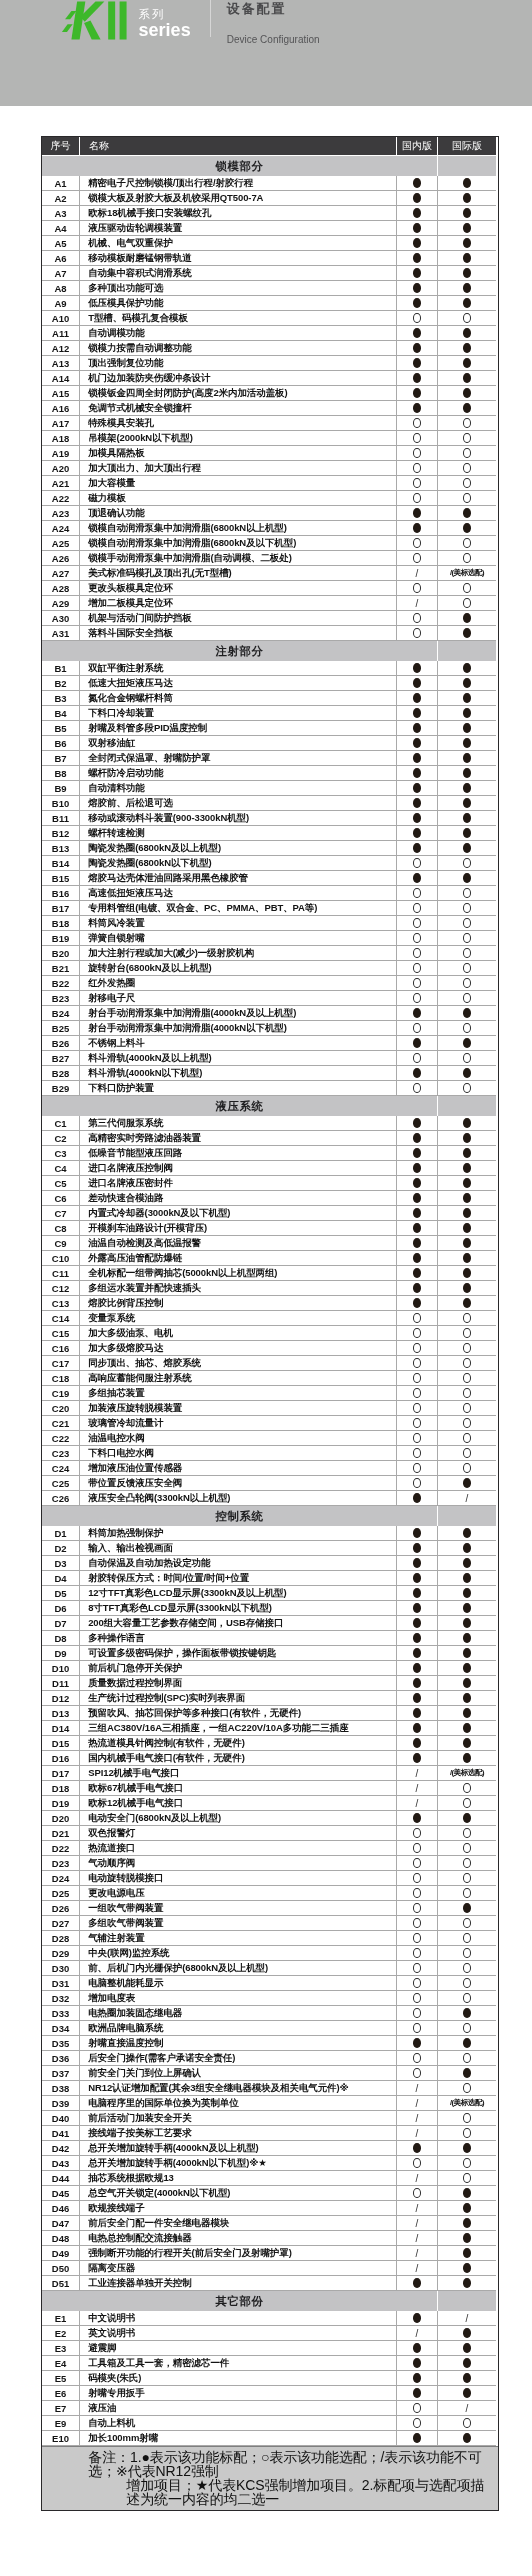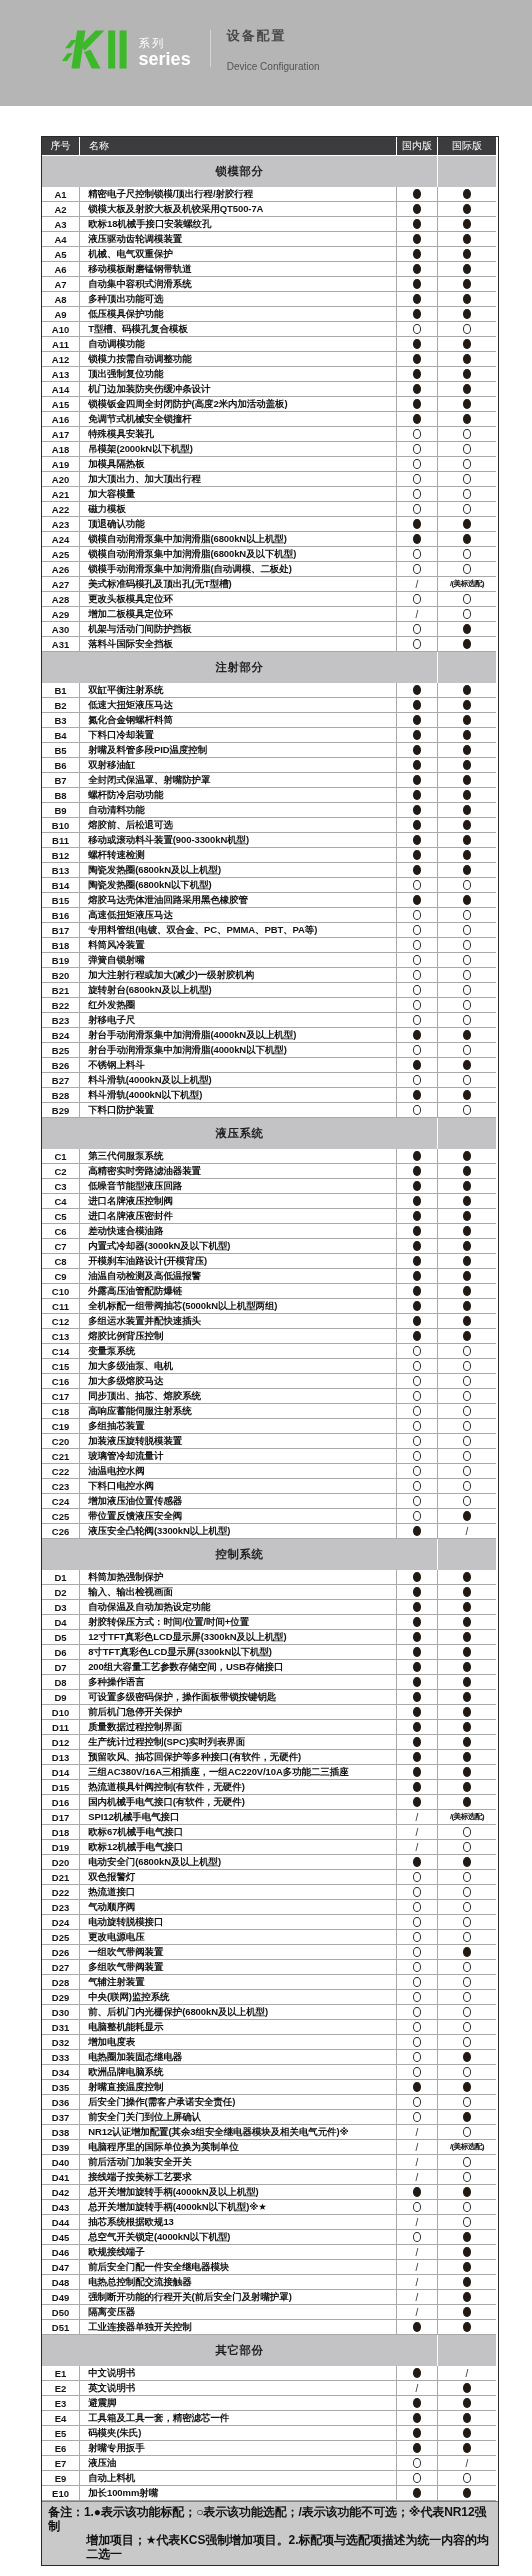--- a/index.html
+++ b/index.html
@@ -5,21 +5,21 @@
   * { margin:0; padding:0; box-sizing:border-box; }
   html,body { background:#ffffff; }
   body {
     width:533px; min-height:2576px; position:relative;
     font-family:"Liberation Sans","DejaVu Sans",sans-serif;
     color:#1c1c1c;
   }
   
   .banner {
     height:106px; background:#b4b5b4;
-    display:flex; align-items:center; padding:0 0 7.6px 60px;
+    display:flex; align-items:flex-start; padding:0 0 7.6px 60px;
   }
   .logo-block { display:flex; align-items:flex-end; }
   .logo-mark { width:71px; height:41px; display:block; }
   .logo-text { margin-left:7.6px; color:#ffffff; line-height:1.05; padding-bottom:1.3px; }
   .logo-text .cn { font-size:11.4px; letter-spacing:1.9px; }
   .logo-text .en { font-size:18px; font-weight:700; }
   .banner-divider { width:0.6px; height:37px; background:rgba(255,255,255,0.45); margin:0 16.5px 1.3px 19px; }
   .title-block { padding-bottom:0; }
   .title-cn { font-size:13px; font-weight:700; color:#4a4a4c; letter-spacing:1.9px; }
   .title-en { font-size:10px; color:#545456; margin-top:16px; }
@@ -31,21 +31,21 @@
   
   .thead-row { height:19px; }
   .th {
     background:#3c3b3d; color:#ffffff; font-size:10px;
     display:flex; align-items:center; justify-content:center;
     border-bottom:1.3px solid #ffffff;
   }
   .th.c1,.th.c2,.th.c3 { border-right:1.3px solid #ffffff; }
   .th.c2 { justify-content:flex-start; padding-left:9px; }
   
-  .section-row { height:31px; }
+  .section-row { height:20px; }
   .sec-a {
     grid-column:1 / 4; background:#c3c3c5; border-right:1.3px solid #ffffff;
     display:flex; align-items:center; justify-content:center;
     font-size:11.4px; font-weight:700; color:#1f1f21; letter-spacing:0.6px;
   }
   .sec-b { grid-column:4 / 5; background:#c3c3c5; }
   
   .data-row { height:15px; }
   .td {
     display:flex; align-items:center; border-bottom:0.6px solid #a9a9a9;
@@ -55,21 +55,21 @@
   .td.c1,.td.c2,.td.c3 { border-right:0.6px solid #a9a9a9; }
   .td.c2 { padding-left:8.2px; white-space:nowrap; overflow:hidden; letter-spacing:-0.1px; }
   .data-row:last-child .td { border-bottom:none; }
   
   .dot-filled { display:inline-block; width:7.6px; height:9.5px; border-radius:50%; background:#221a14; }
   .dot-open { display:inline-block; width:7.6px; height:9.5px; border-radius:50%; border:1.3px solid #2c2c2c; background:transparent; }
   .slash { font-size:10px; font-weight:400; color:#333; }
   .note-sym { font-size:7.6px; font-weight:600; white-space:nowrap; letter-spacing:-0.5px; }
   
   .notes { background:#c9c9c9; border-top:0.6px solid #7f7f7f; padding:2.5px 6.3px 4.4px 6.3px; }
-  .note-line { font-size:12px; font-weight:700; color:#111; line-height:14px; letter-spacing:-0.1px; }
+  .note-line { font-size:14px; font-weight:400; color:#111; line-height:14px; letter-spacing:-0.1px;margin-left:40px; }
   .note-line.indent { padding-left:38px; }
 </style>
 </head>
 <body>
 
 <header class="banner">
   <div class="logo-block">
     <svg class="logo-mark" viewBox="0 0 112 64" xmlns="http://www.w3.org/2000/svg" aria-hidden="true">
       <g fill="#3db82a">
         <polygon points="8,30 18,17 26,17 16,30"></polygon>

